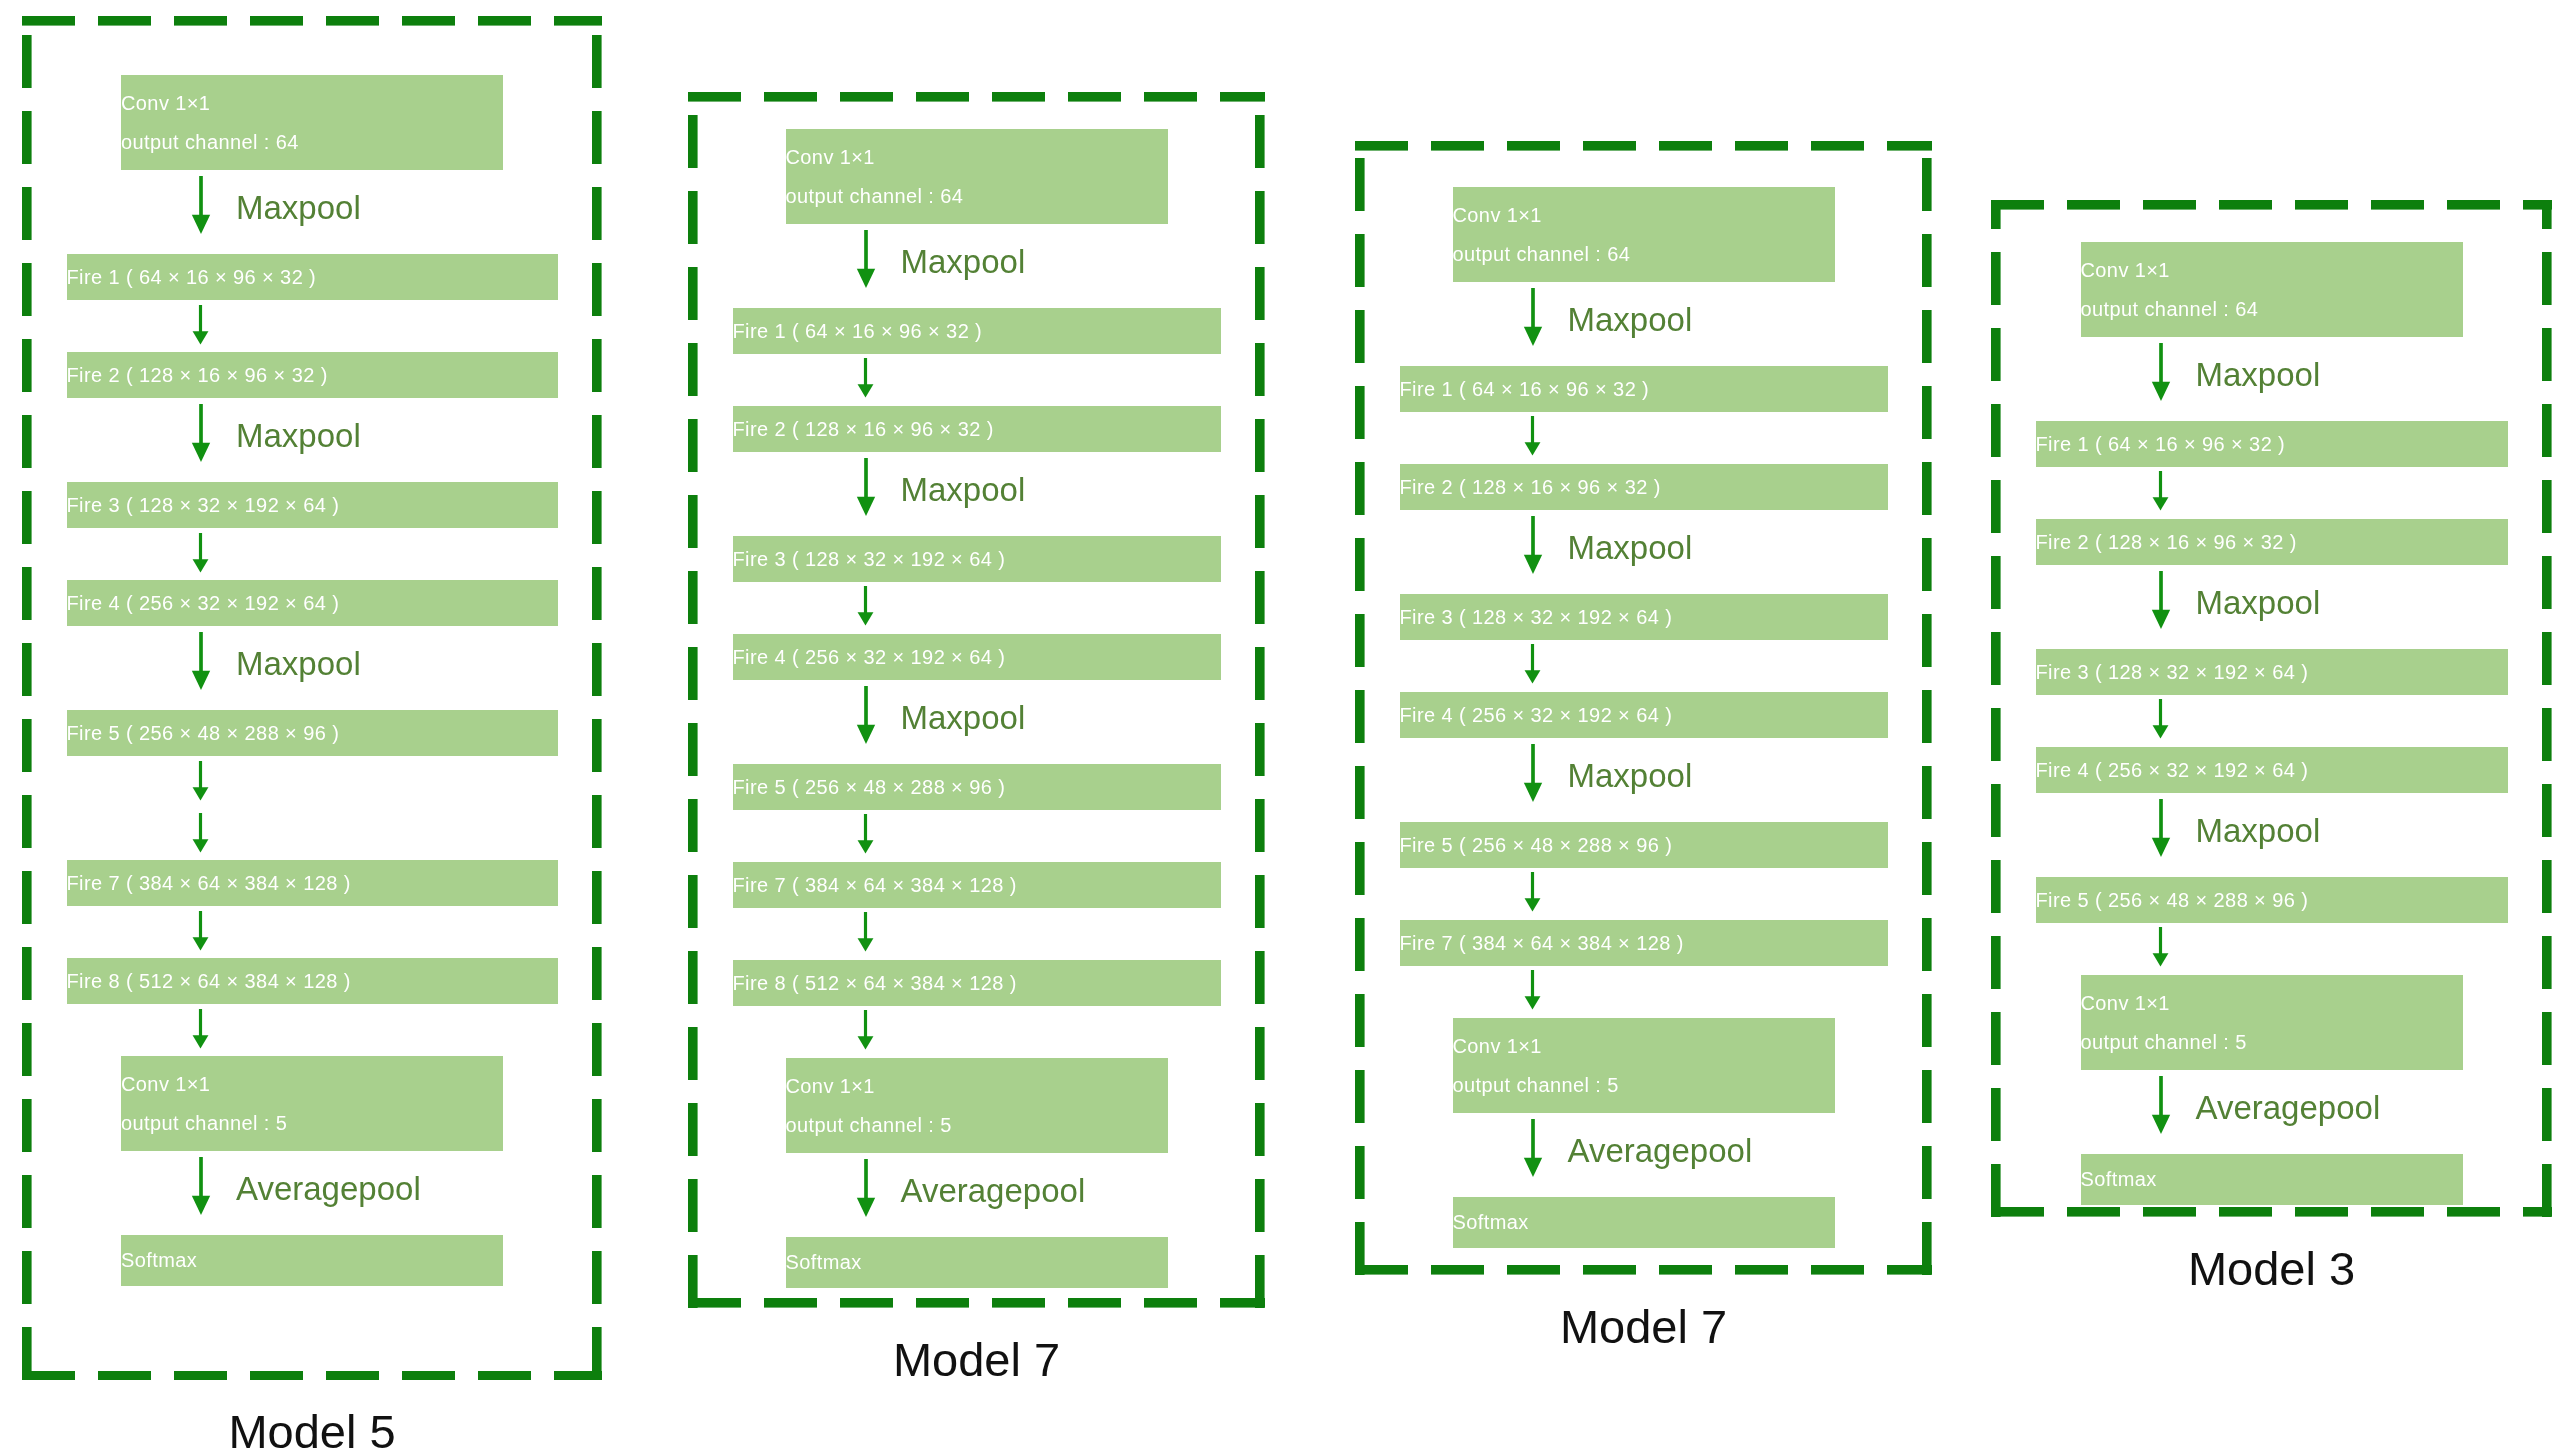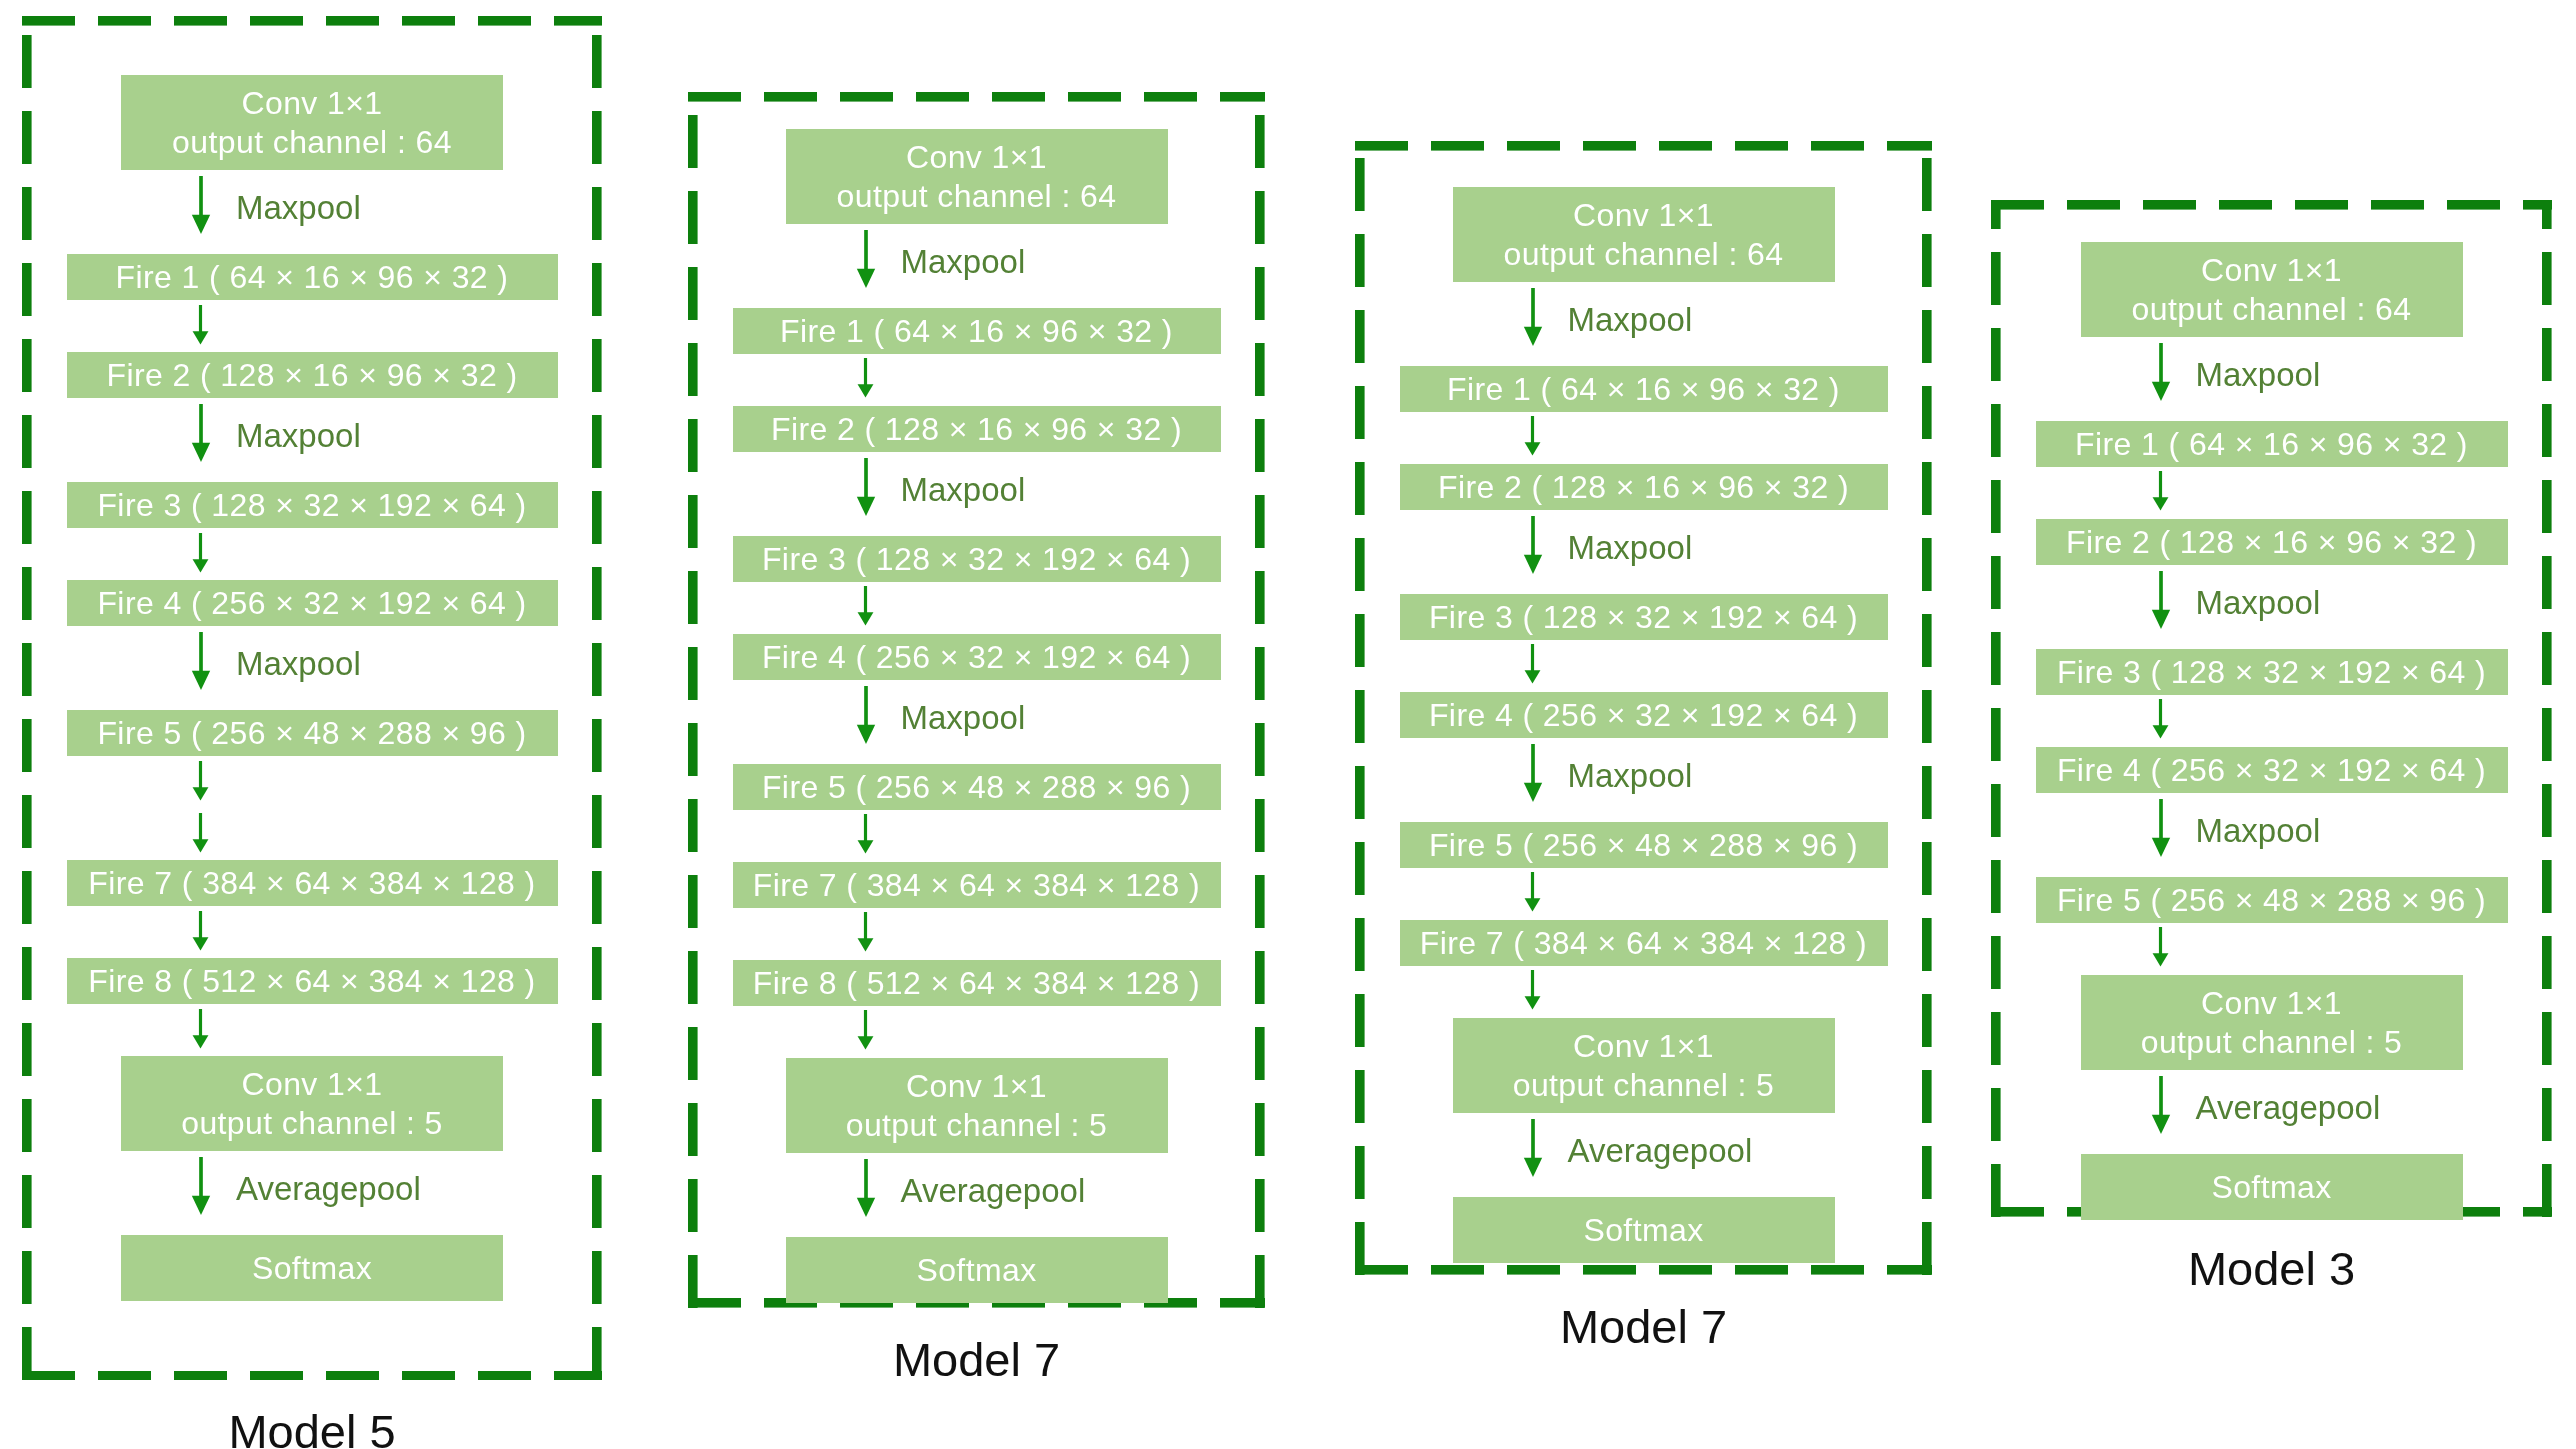--- a/index.html
+++ b/index.html
@@ -46,30 +46,30 @@
   .m7 .frame { height: 1134px; padding-top: 46px; }
   .m8 { left: 1991px; top: 200px; width: 561px; }
   .m8 .frame { height: 1017px; padding-top: 42px; }
 
   .box {
     flex: none;
     background: var(--box-fill);
     color: var(--box-text);
     display: flex;
     flex-direction: column;
-    align-items: center;
+    align-items: flex-start;
     justify-content: center;
     text-align: center;
-    font-size: 32px;
+    font-size: 20px;
     letter-spacing: 0.4px;
     white-space: nowrap;
   }
   .conv    { width: 382px; height: 95px; line-height: 39px; }
   .fire    { width: calc(100% - 89px); height: 46px; }
-  .softmax { width: 382px; height: 66px; }
+  .softmax { width: 382px; height: 51px; }
 
   .arrow-row {
     flex: none;
     position: relative;
     width: 100%;
     height: 52px;
   }
   .arrow-row.labeled { height: 84px; }
   .arrow {
     position: absolute;

